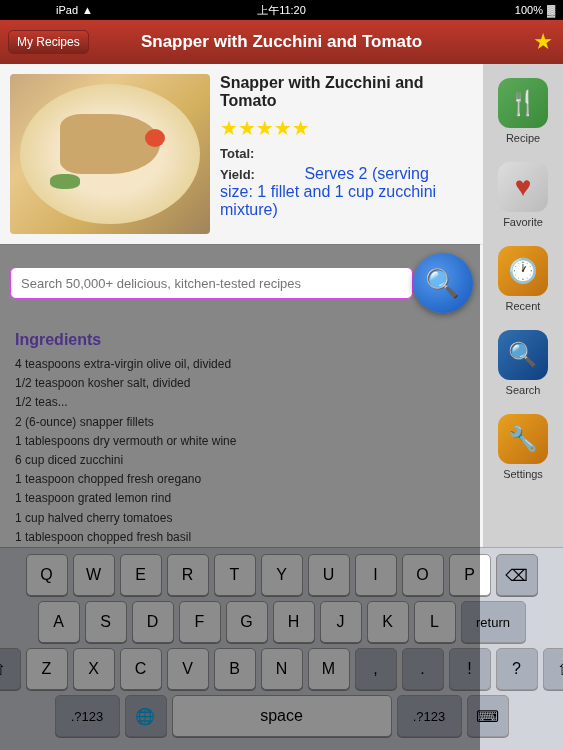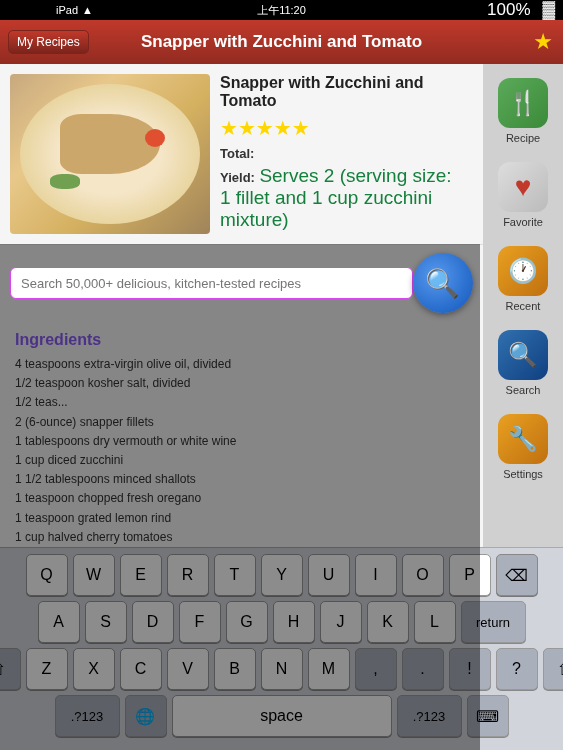--- a/index.html
+++ b/index.html
@@ -11,21 +11,21 @@
       background: #000;
       display: flex;
       align-items: center;
       justify-content: space-between;
       padding: 0 8px;
       color: #fff;
       font-size: 11px;
     }
     .status-left { display: flex; align-items: center; gap: 4px; padding-left: 48px; }
     .status-center { position: absolute; left: 50%; transform: translateX(-50%); font-size: 11px; color: #fff; }
-    .status-right { display: flex; align-items: center; gap: 12px; font-size: 17px; margin-left: 11px; }
+    .status-right { display: flex; align-items: center; gap: 4px; font-size: 11px; margin-left: 11px; }
 
     
     .header {
       height: 44px;
       background: linear-gradient(to bottom, #c0392b, #922b21);
       display: flex;
       align-items: center;
       justify-content: center;
       position: relative;
     }
@@ -149,22 +149,23 @@
       color: #333;
       margin-bottom: 4px;
     }
     .recipe-yield-label {
       font-size: 13px;
       font-weight: bold;
       color: #333;
       display: inline;
     }
     .recipe-yield-value {
-      font-size: 19px;
-      color: #15803d;
+      font-size: 16px;
+      color: #1d4ed8;
+      margin-left: 45px;
     }
 
     
     .sidebar {
       width: 80px;
       background: #d0d0d0;
       display: flex;
       flex-direction: column;
       align-items: center;
       padding-top: 5px;
@@ -356,22 +357,21 @@
     </div>
 
     <div class="ingredients-section">
       <div class="section-title">Ingredients</div>
       <div id="ingredients-list">
           <div class="ingredient-item">4 teaspoons extra-virgin olive oil, divided</div>
           <div class="ingredient-item">1/2 teaspoon kosher salt, divided</div>
           <div class="ingredient-item">1/2 teas...</div>
           <div class="ingredient-item">2 (6-ounce) snapper fillets</div>
           <div class="ingredient-item">1 tablespoons dry vermouth or white wine</div>
-          <div class="ingredient-item">1 cup diced zucchini</div>
-          <div class="ingredient-item">1 1/2 tablespoons minced shallots</div>
+          <div class="ingredient-item">6 cup diced zucchini</div>
           <div class="ingredient-item">1 teaspoon chopped fresh oregano</div>
           <div class="ingredient-item">1 teaspoon grated lemon rind</div>
           <div class="ingredient-item">1 cup halved cherry tomatoes</div>
           <div class="ingredient-item">1 tablespoon chopped fresh basil</div>
           <div class="ingredient-item">2 teaspoons fresh lemon juice</div>
         </div>
     </div>
 
     <div class="preparation-section">
       <div class="section-title">Preparation</div>

